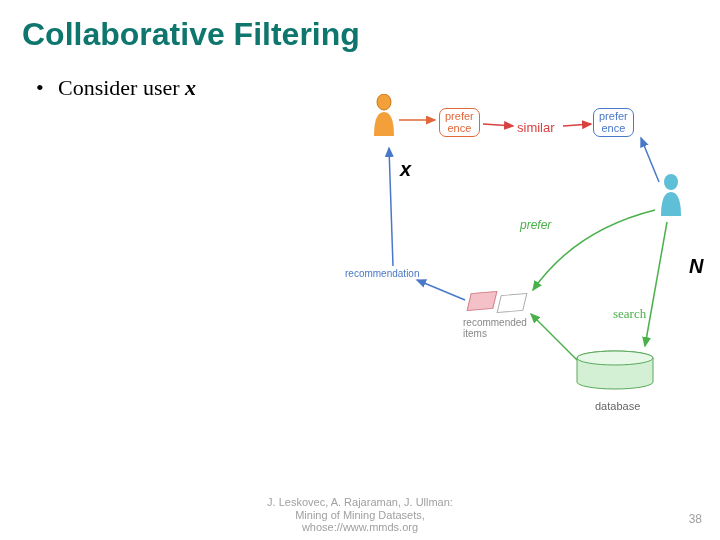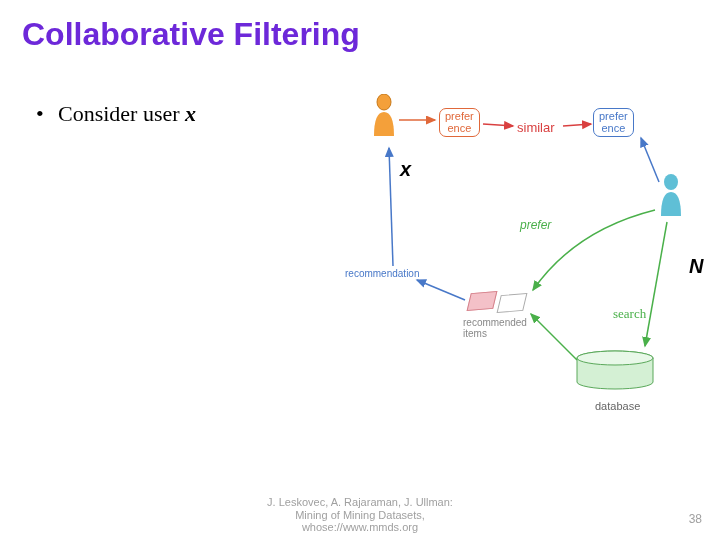--- a/index.html
+++ b/index.html
@@ -8,35 +8,34 @@
     height: 540px;
     background: #fff;
     font-family: Georgia, 'Times New Roman', serif;
     position: relative;
     overflow: hidden;
   }
   .title {
     font-family: Arial, Helvetica, sans-serif;
     font-weight: bold;
     font-size: 32px;
-    color: #6d28d9;
+    color: #0f766e;
     padding: 16px 0 0 22px;
   }
   .bullets {
     padding: 22px 0 0 36px;
     width: 360px;
   }
   .bullet {
     margin-bottom: 22px;
     font-size: 22px;
     color: #000;
     line-height: 1.22;
     position: relative;
     padding-left: 22px;
-    margin-top: 26px;
   }
   .bullet::before {
     content: "•";
     position: absolute;
     left: 0;
     top: 0;
   }
   .var { font-style: italic; font-weight: bold; }
   .red { color: #c00000; }
   .diagram {

